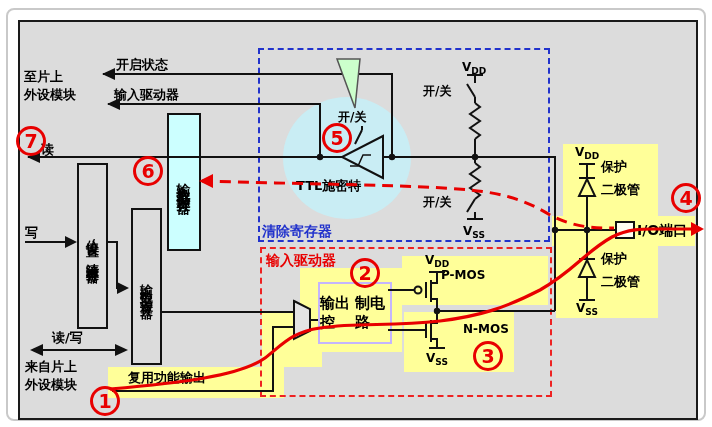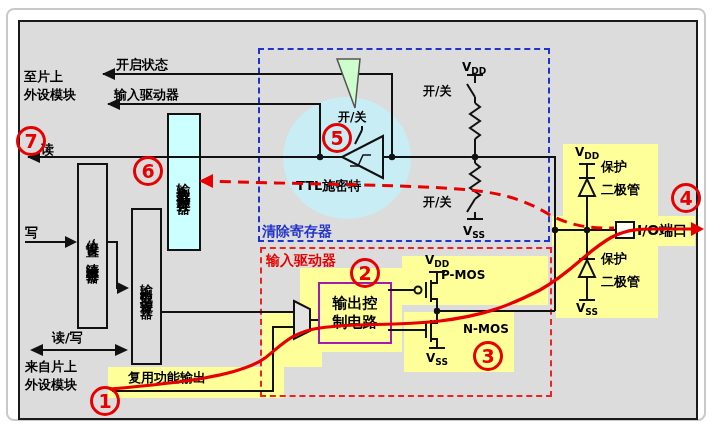--- a/index.html
+++ b/index.html
@@ -8,22 +8,22 @@
   .panel{position:absolute;left:6px;top:8px;width:696px;height:409px;border:2px solid #c9c9c9;border-radius:8px;}
   .diagram{position:absolute;left:18px;top:20px;width:676px;height:396px;border:2px solid #1a1a1a;background:#dcdcdc;}
   .hl{position:absolute;background:#ffff99;}
   .hlcirc{position:absolute;left:283px;top:97px;width:128px;height:122px;border-radius:50%;background:#c9edf4;}
   .dashbox{position:absolute;border:2px dashed;}
   .bluebox{left:258px;top:48px;width:288px;height:190px;border-color:#2233cc;}
   .redbox{left:260px;top:247px;width:288px;height:146px;border-color:#ee2222;}
   .vbox{position:absolute;border:2px solid #111;display:flex;align-items:center;justify-content:center;
         writing-mode:vertical-rl;text-orientation:upright;font-weight:700;color:#000;line-height:1;}
   .cyanbox{background:#ccffff;}
-  .ctrlbox{position:absolute;left:318px;top:282px;width:70px;height:58px;border:2px solid #a21caf;
-           display:flex;flex-direction:column;align-items:center;justify-content:center;
+  .ctrlbox{position:absolute;left:318px;top:282px;width:70px;height:58px;border:2px solid #c4b5fd;
+           display:flex;flex-direction:row;align-items:center;justify-content:center;
            font-weight:700;font-size:15px;color:#000;line-height:1.25;}
   .lbl{position:absolute;font-weight:700;font-size:13px;color:#000;white-space:nowrap;line-height:1.15;}
   .ctr{text-align:left;}
   .blue{color:#2233cc;font-size:14px;}
   .red{color:#e80000;font-size:14px;}
   .vlab{position:absolute;width:44px;text-align:center;font-weight:700;font-size:12px;color:#000;white-space:nowrap;}
   .vlab .sub{font-size:9px;vertical-align:-3px;}
   .num{position:absolute;width:30px;height:30px;border:3px solid #e80000;border-radius:50%;
        color:#e80000;font-weight:700;font-size:19px;display:flex;align-items:center;justify-content:center;
        background:transparent;box-sizing:border-box;}

